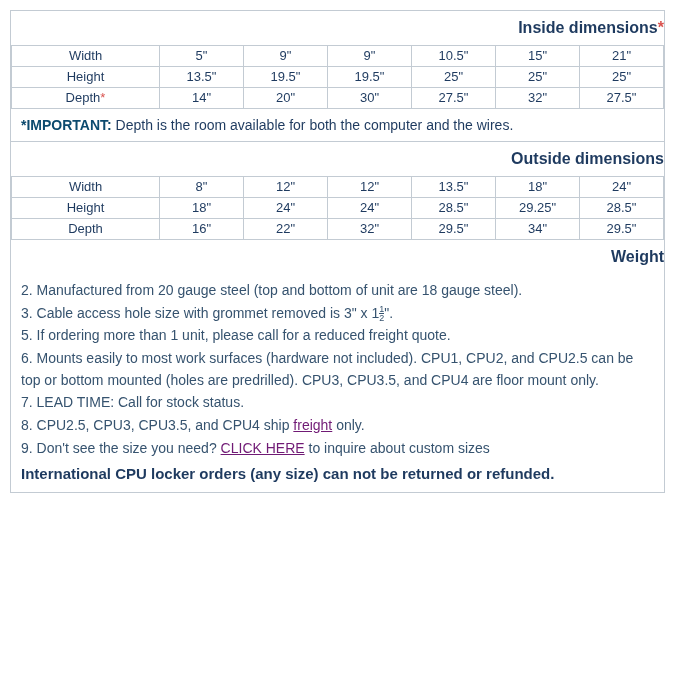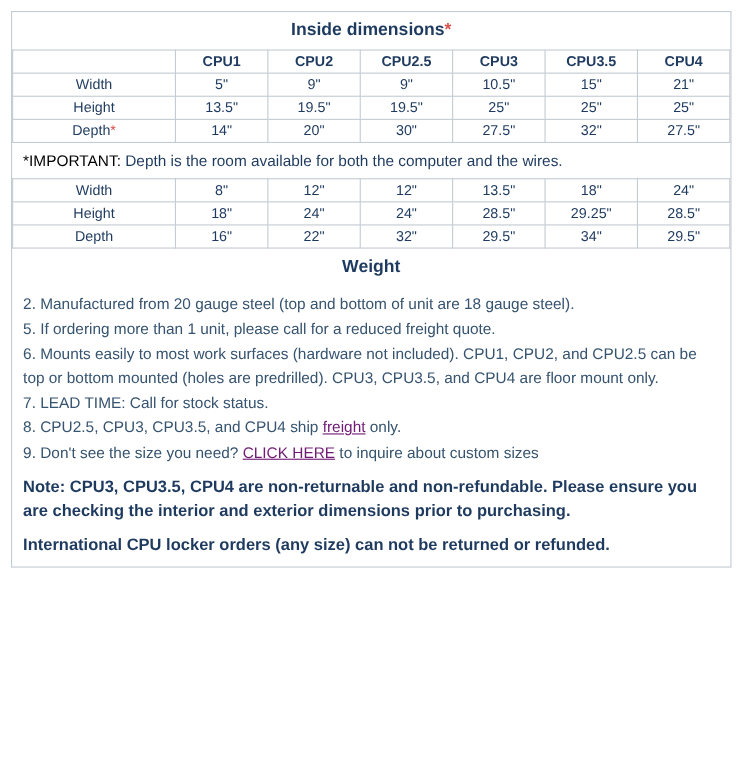--- a/index.html
+++ b/index.html
@@ -9,21 +9,21 @@
     font-family: "Segoe UI", Arial, sans-serif;
     background: #fff;
     color: #1e3a5f;
     font-size: 14px;
     width: 675px;
   }
   .panel {
     border: 1px solid #c3cbd3;
   }
   .section-title {
-    text-align: center;
+    text-align: right;
     font-weight: 700;
     font-size: 16px;
     padding: 8px 0 8px;
     color: #1e3a5f;
   }
   .asterisk { color: #d9534f; }
   table {
     border-collapse: collapse;
     width: 100%;
     table-layout: fixed;
@@ -36,21 +36,21 @@
     color: #1e3a5f;
     height: 20px;
     line-height: 16px;
   }
   th { font-weight: 700; }
   .rowlabel { width: 148px; }
   .important {
     padding: 8px 10px;
     font-size: 14px;
   }
-  .important-label { color: #000000; font-weight: 400; }
+  .important-label { color: #0c4a6e; font-weight: 700; }
   .notes {
     padding: 6px 10px 0;
     line-height: 1.55;
     font-size: 14px;
     color: #36536f;
   }
   .notes div { margin-bottom: 1px; }
   a, .linkish { color: #701a75; text-decoration: underline; cursor: pointer; }
   .frac { display: inline-block; vertical-align: middle; }
   .frac-num { font-size: 9px; line-height: 8px; display: block; text-align: center; }
@@ -67,29 +67,20 @@
 <body>
 
 <div class="panel">
 
   <div class="section-title">
     <span>Inside dimensions</span><span class="asterisk">*</span>
   </div>
 
   <table>
     <tbody>
-        <tr>
-      <th class="rowlabel"></th>
-      <th>CPU1</th>
-      <th>CPU2</th>
-      <th>CPU2.5</th>
-      <th>CPU3</th>
-      <th>CPU3.5</th>
-      <th>CPU4</th>
-    </tr>
     <tr>
       <td class="rowlabel">Width</td>
       <td>5"</td>
       <td>9"</td>
       <td>9"</td>
       <td>10.5"</td>
       <td>15"</td>
       <td>21"</td>
     </tr>
     <tr>
@@ -110,20 +101,21 @@
       <td>32"</td>
       <td>27.5"</td>
     </tr>
   </tbody>
     </table>
 
   <div class="important">
     <span class="important-label">*IMPORTANT:</span><span> Depth is the room available for both the computer and the wires.</span>
   </div>
 
+  <div class="section-title" style="border-top:1px solid #c3cbd3">Outside dimensions</div>
 
   <table>
     <tbody>
         <tr>
       <td class="rowlabel">Width</td>
       <td>8"</td>
       <td>12"</td>
       <td>12"</td>
       <td>13.5"</td>
       <td>18"</td>
@@ -148,27 +140,29 @@
       <td>29.5"</td>
     </tr>
   </tbody>
     </table>
 
   <div class="section-title">Weight</div>
 
 
   <div class="notes">
     <div>2. Manufactured from 20 gauge steel (top and bottom of unit are 18 gauge steel).</div>
+    <div>
+      <span>3. Cable access hole size with grommet removed is 3" x 1</span><span class="frac"><span class="frac-num">1</span><span class="frac-den">2</span></span><span>".</span>
+    </div>
     <div>5. If ordering more than 1 unit, please call for a reduced freight quote.</div>
     <div>6. Mounts easily to most work surfaces (hardware not included). CPU1, CPU2, and CPU2.5 can be top or bottom mounted (holes are predrilled). CPU3, CPU3.5, and CPU4 are floor mount only.</div>
     <div>7. LEAD TIME: Call for stock status.</div>
     <div>
       <span>8. CPU2.5, CPU3, CPU3.5, and CPU4 ship </span><a class="linkish">freight</a><span> only.</span>
     </div>
     <div>
       <span>9. Don't see the size you need? </span><a class="linkish">CLICK HERE</a><span> to inquire about custom sizes</span>
     </div>
   </div>
 
-  <div class="bold-note">Note: CPU3, CPU3.5, CPU4 are non-returnable and non-refundable. Please ensure you are checking the interior and exterior dimensions prior to purchasing.</div>
   <div class="bold-note" style="padding-top:2px">International CPU locker orders (any size) can not be returned or refunded.</div>
 
 </div>
 
 </body></html>

